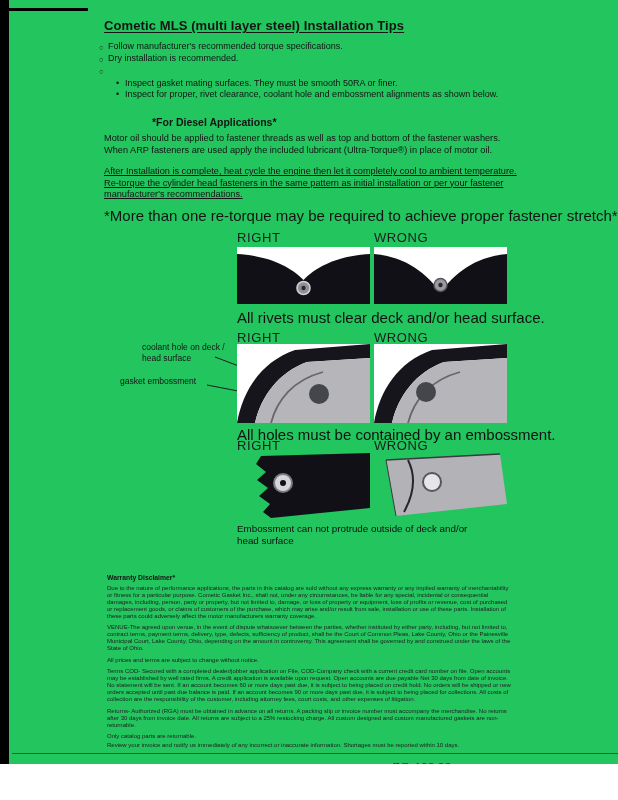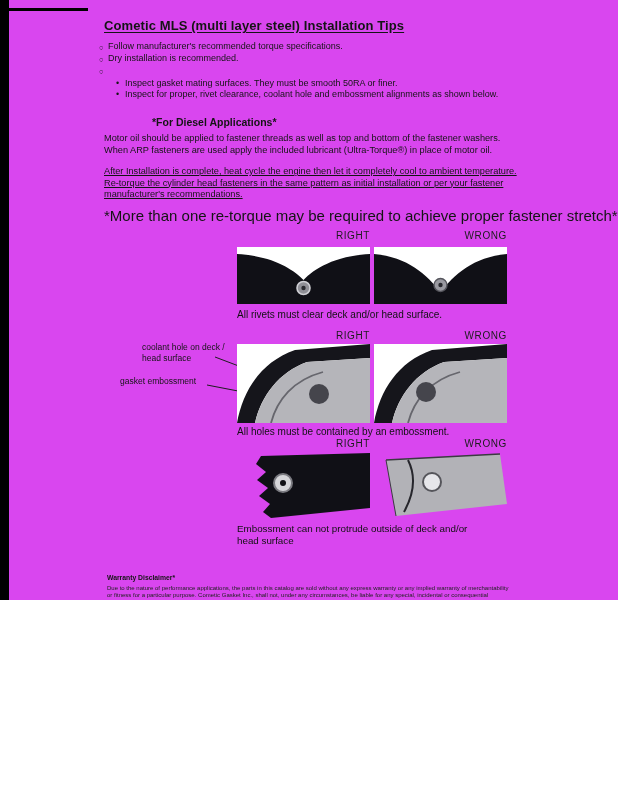--- a/index.html
+++ b/index.html
@@ -1,18 +1,18 @@
 <!DOCTYPE html>
 <html><head>
 <meta charset="utf-8">
 <style>
   * { margin:0; padding:0; box-sizing:border-box; }
   html,body { background:#ffffff; }
   .page {
-    position:relative; width:618px; height:600px; background:#d946ef;
+    position:relative; width:618px; height:764px; background:#22c55e;
     font-family:"Liberation Sans", sans-serif; color:#141414; overflow:hidden;
   }
   .edge-bar { position:absolute; left:0; top:0; width:9px; height:800px; background:#000; }
   .corner-line { position:absolute; left:0; top:8px; width:88px; height:3px; background:#000; }
 
   .title {
     position:absolute; left:104px; top:18px; font-size:13px; font-weight:700;
     text-decoration:underline; text-underline-offset:2px; letter-spacing:0.1px;
   }
 
@@ -21,34 +21,34 @@
   .tip .mk { width:9px; flex:0 0 9px; text-align:left; font-size:7.5px; padding-top:1px; }
   .tip.sub { padding-left:17px; }
   .tip.sub .mk { font-size:9px; padding-top:0; }
 
   .dheading { position:absolute; left:104px; top:116px; font-size:10.5px; font-weight:700;margin-left:48px; }
   .para { position:absolute; left:104px; width:414px; font-size:9.2px; line-height:11.6px; }
   .para.p1 { top:133px; }
   .para.p2 { top:166px;text-decoration:underline; }
   .note { position:absolute; left:104px; top:207px; font-size:15px; }
 
-  .lbl { position:absolute; width:133px; text-align:right; font-size:10px; letter-spacing:0.6px; color:#1c1c1c; }
+  .lbl { position:absolute; width:133px; text-align:left; font-size:13px; letter-spacing:0.6px; color:#1c1c1c; }
   .lbl.r { left:237px; } .lbl.w { left:374px; }
   .row1.lbl { top:230px; } .row2.lbl { top:330px; } .row3.lbl { top:438px; }
 
   .img { position:absolute; line-height:0; }
   .img svg { display:block; }
   .i-r1-right { left:237px; top:247px; }
   .i-r1-wrong { left:374px; top:247px; }
   .i-r2-right { left:237px; top:344px; }
   .i-r2-wrong { left:374px; top:344px; }
   .i-r3-right { left:237px; top:452px; }
   .i-r3-wrong { left:374px; top:452px; }
 
-  .cap { position:absolute; left:237px; font-size:10px; color:#111; }
+  .cap { position:absolute; left:237px; font-size:15px; color:#111; }
   .cap.c1 { top:309px; }
   .cap.c2 { top:426px; }
   .cap.c3 { top:523px; width:250px; font-size:9.8px; line-height:11.5px; }
 
   .callout1 { position:absolute; left:142px; top:342px; width:92px; font-size:8.5px; line-height:10.5px; }
   .callout2 { position:absolute; left:120px; top:376px; font-size:8.5px; white-space:nowrap; }
   .callout-lines { position:absolute; left:205px; top:347px; pointer-events:none; }
 
   .warranty { position:absolute; left:107px; top:574px; width:406px; }
   .w-h { font-size:6.8px; font-weight:700; margin-bottom:3.5px; }

